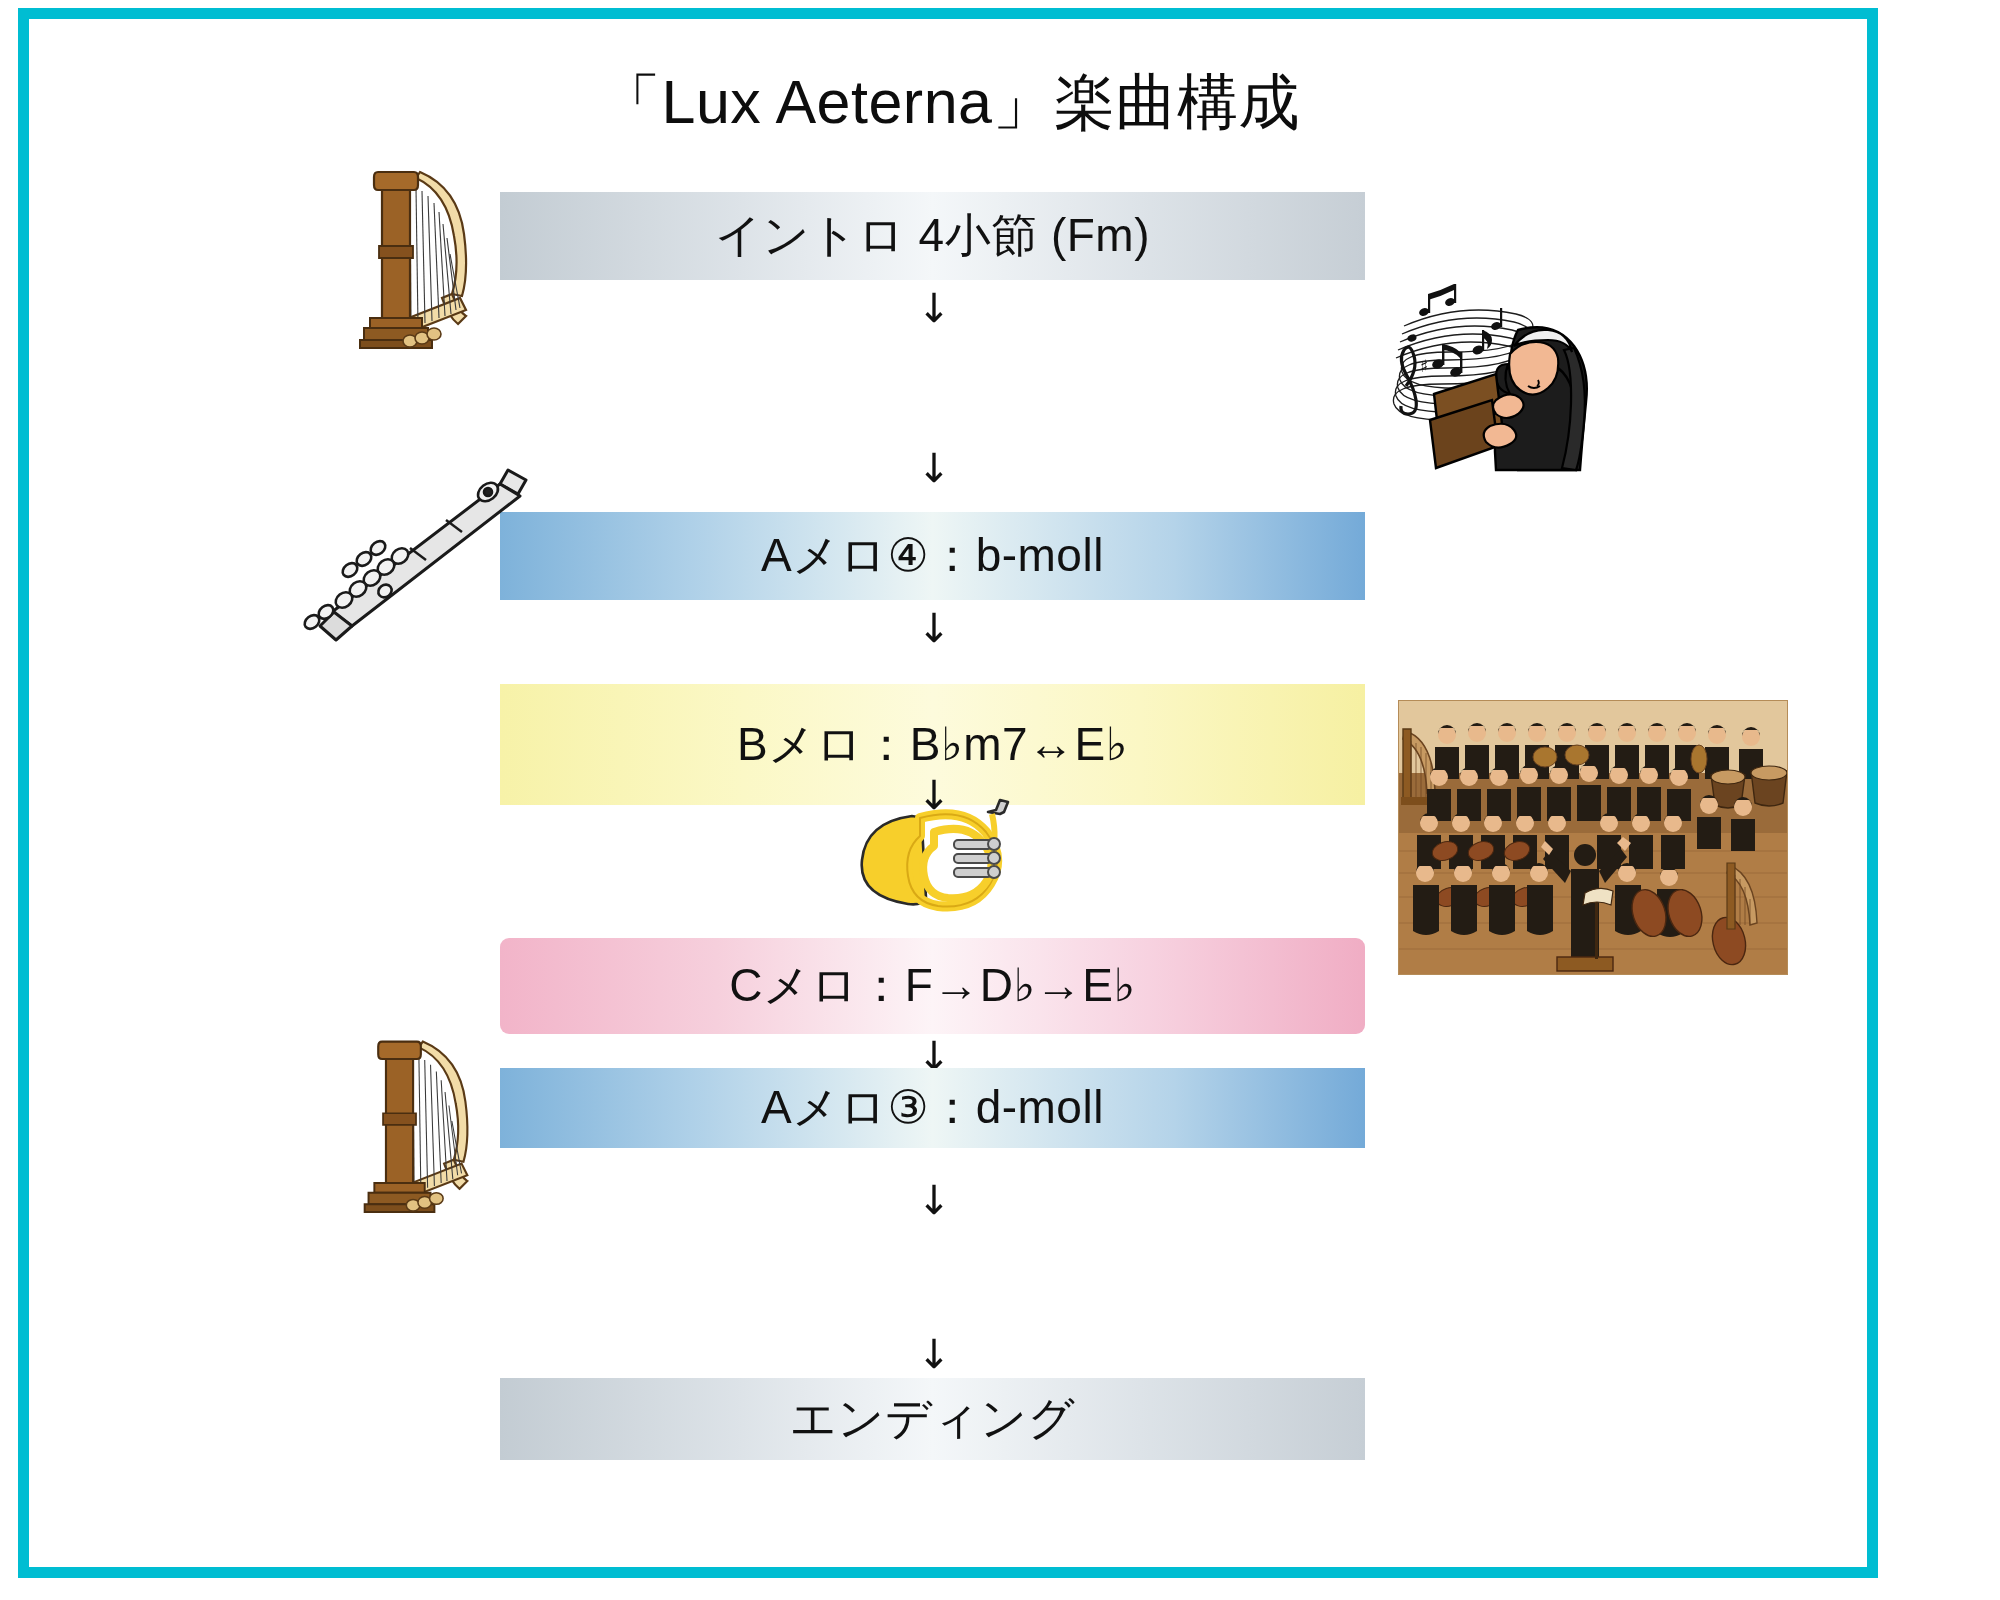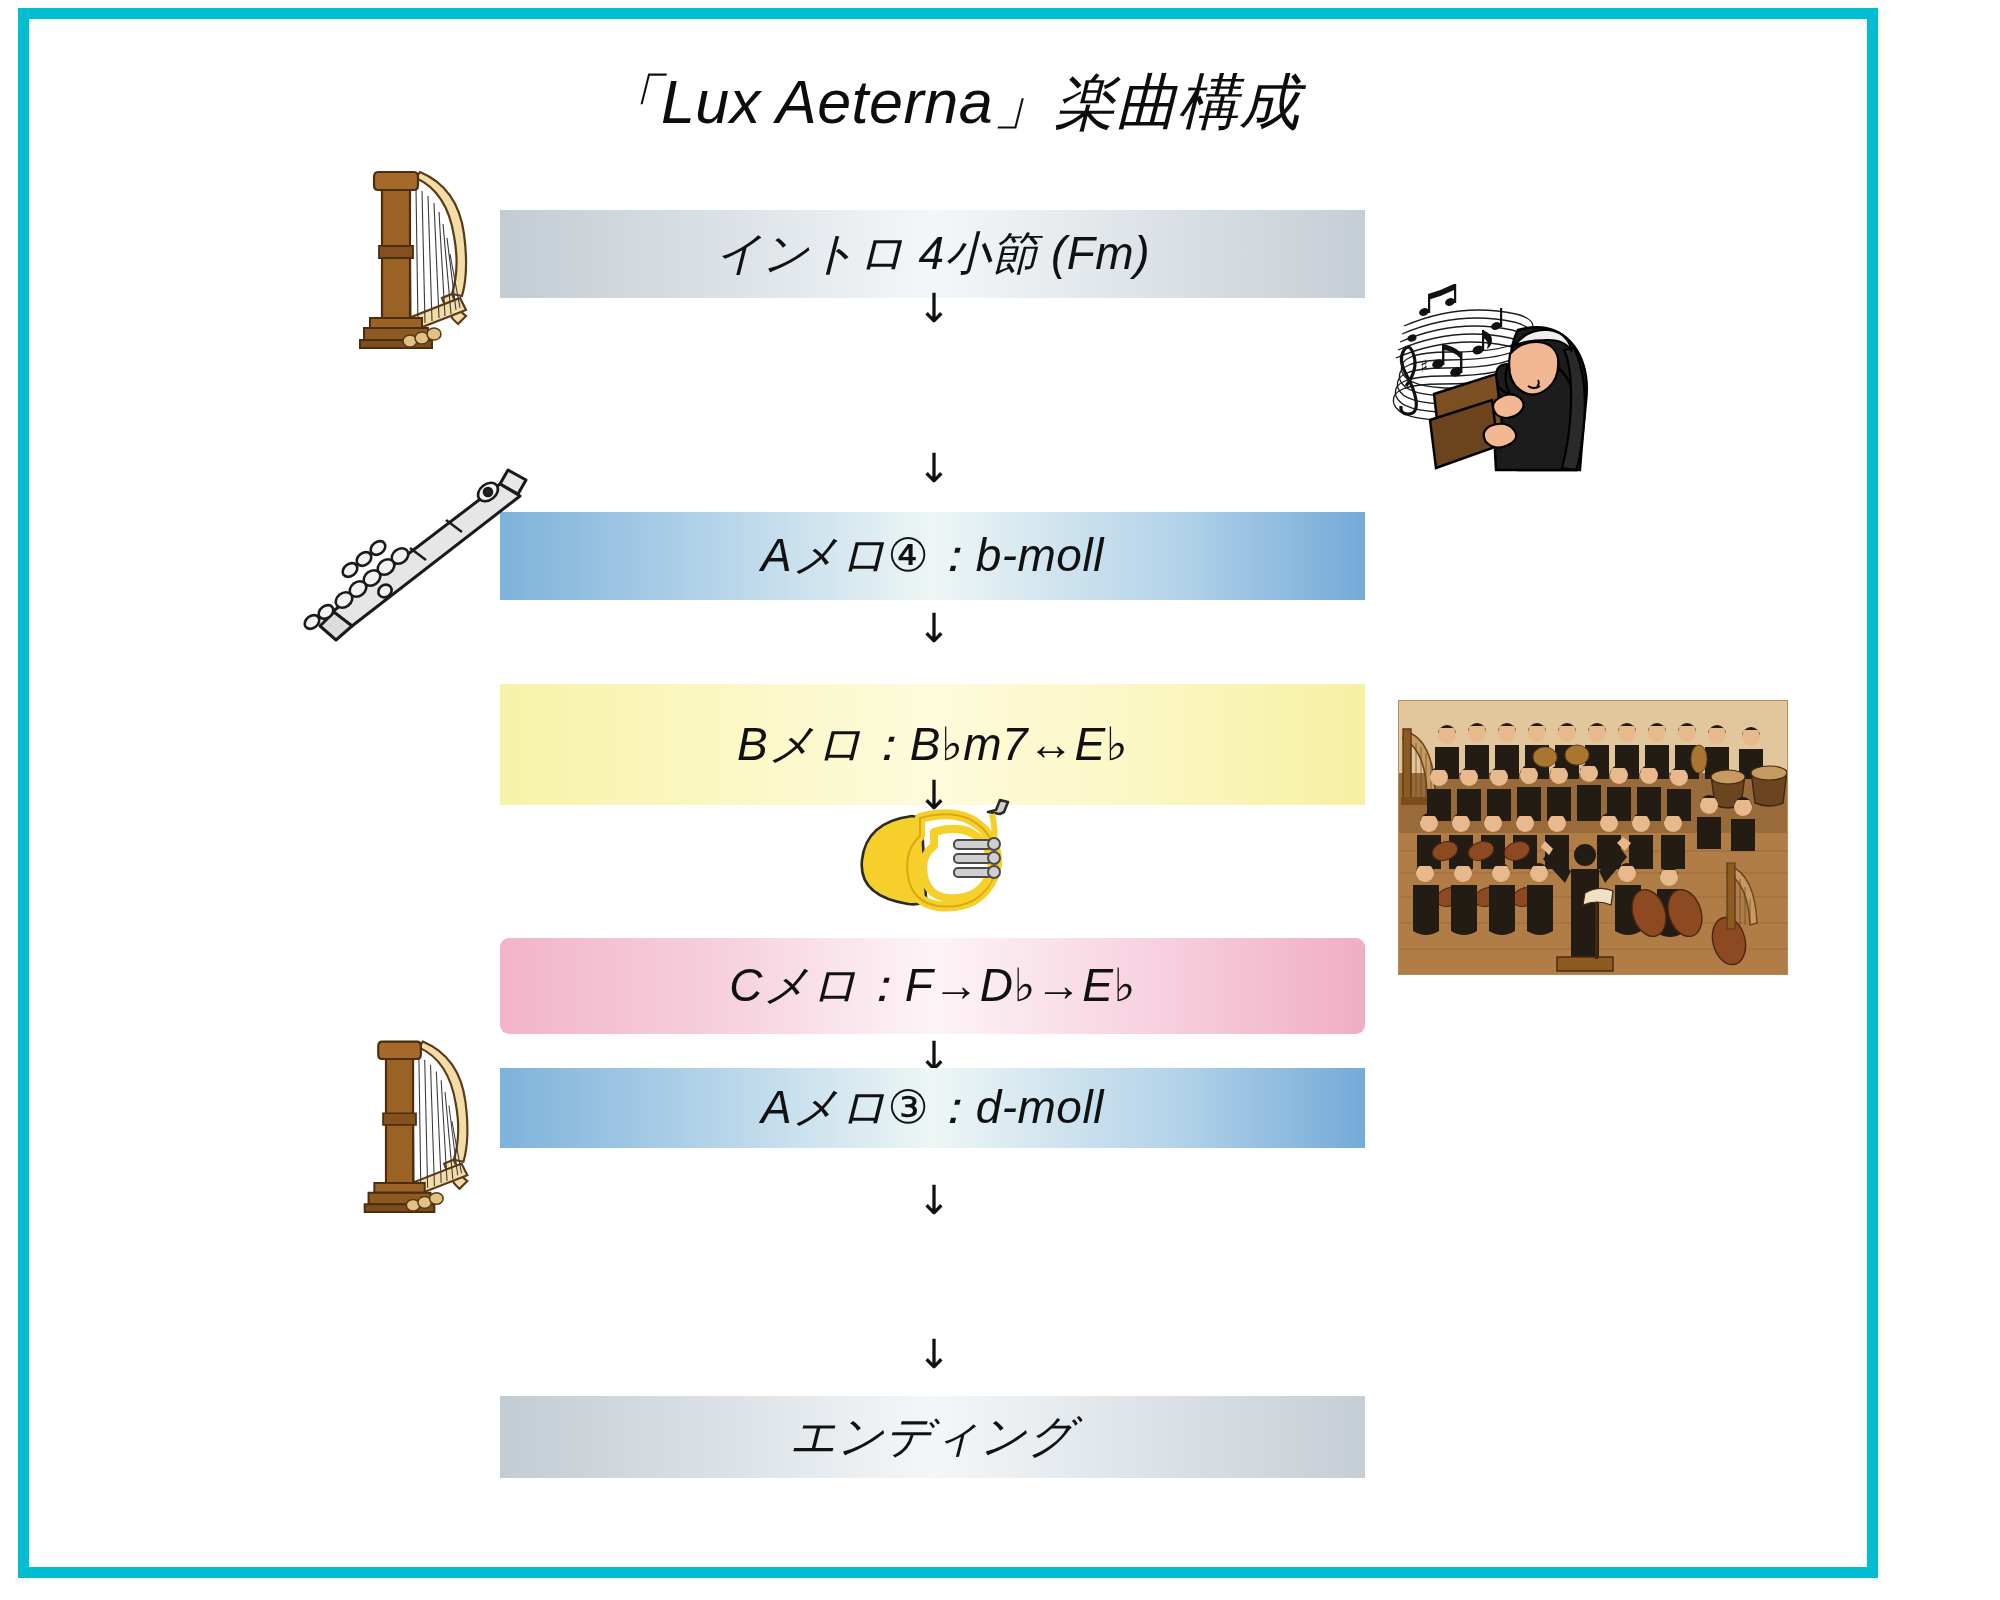--- a/index.html
+++ b/index.html
@@ -6,21 +6,20 @@
   body{
     width:2000px;height:1600px;
     background:#ffffff;
     font-family:"Liberation Sans","DejaVu Sans",sans-serif;
     overflow:hidden;
     position:relative;
   }
   #slide{
     position:absolute;left:0;top:0;width:2000px;height:1600px;
     background:#ffffff;
-    font-style:italic;
   }
   
   #frame{
     position:absolute;
     left:18px;top:8px;
     width:1860px;height:1570px;
     border:11px solid #00bdd2;
     box-sizing:border-box;
     pointer-events:none;
   }
@@ -43,21 +42,20 @@
     align-items:center;
     justify-content:center;
     font-size:46px;
     color:#111;
     letter-spacing:0.5px;
     white-space:nowrap;
     box-sizing:border-box;
   }
   .g-grey{
     background:linear-gradient(90deg,#c3ccd3 0%,#dde3e8 28%,#f4f7f9 50%,#dde3e8 74%,#c6ced5 100%);
-    margin-top:18px;
   }
   .g-blue{
     background:linear-gradient(90deg,#7eb2da 0%,#aed0e8 22%,#eef6f5 50%,#b4d3e9 78%,#74aad8 100%);
   }
   .g-yellow{
     background:linear-gradient(90deg,#f7f2a8 0%,#fbf8c6 28%,#fdfbdc 50%,#fbf7c4 74%,#f6f0a2 100%);
   }
   .g-pink{
     background:linear-gradient(90deg,#f2b4c9 0%,#f6cfdc 25%,#fdf4f7 50%,#f7d2e0 75%,#f0adc4 100%);
     border-radius:9px;

